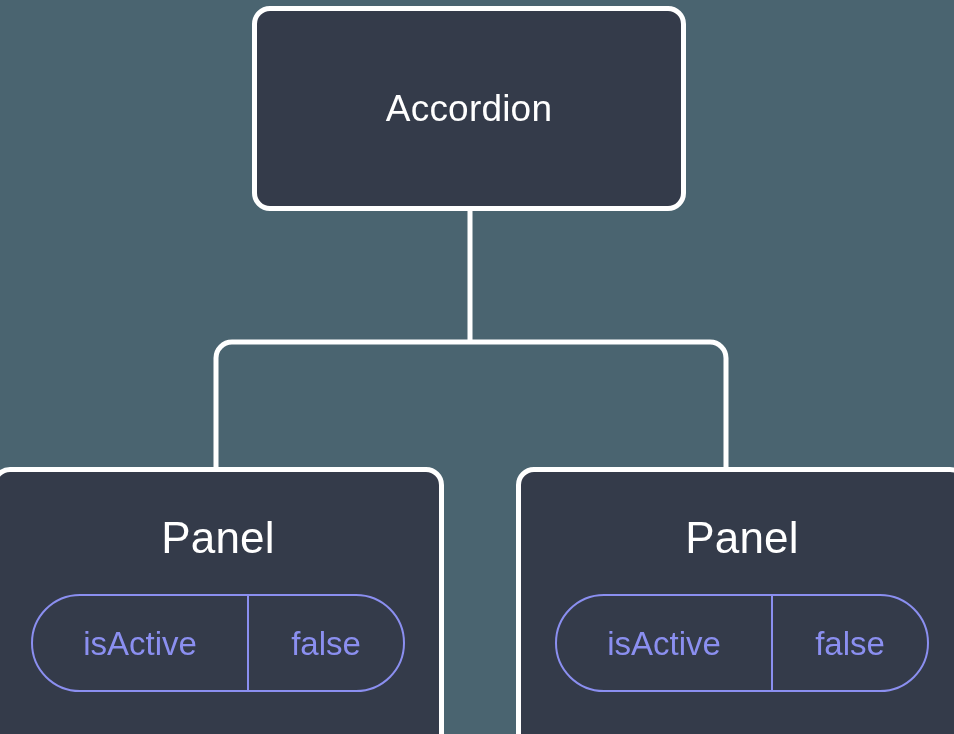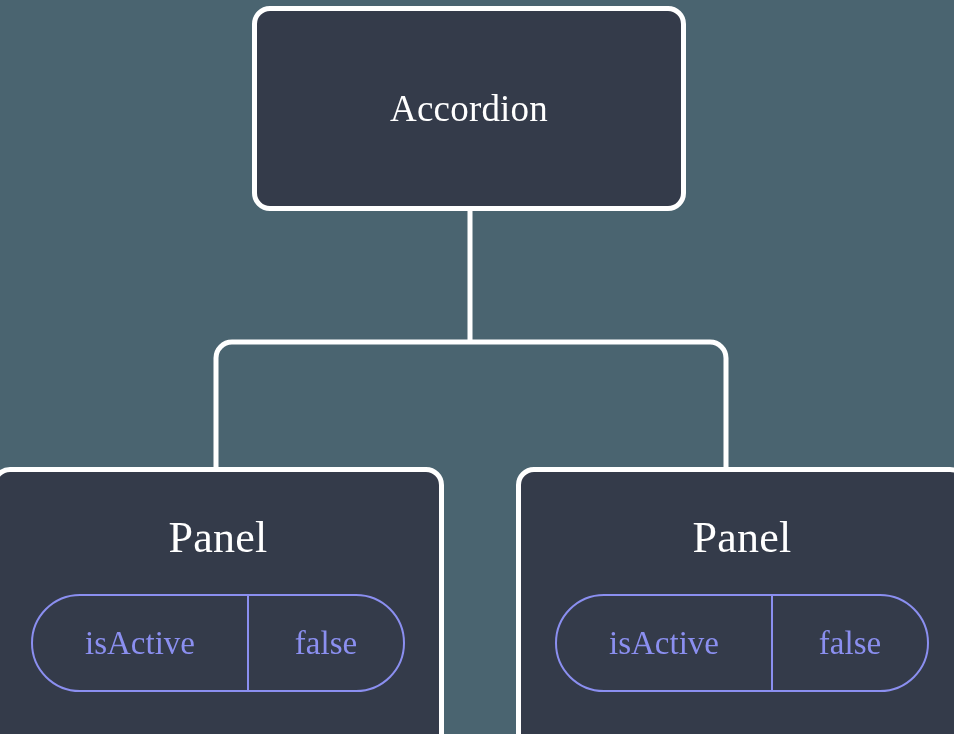--- a/index.html
+++ b/index.html
@@ -12,21 +12,20 @@
     background: #4a6470;
     font-family: "Liberation Sans", sans-serif;
     overflow: hidden;
   }
   #stage {
     position: relative;
     width: 954px;
     height: 734px;
     background: #4a6470;
     overflow: hidden;
-    font-family: Liberation Serif, serif;
   }
 
   
   .connectors {
     position: absolute;
     left: 0;
     top: 0;
     width: 954px;
     height: 734px;
     pointer-events: none;

